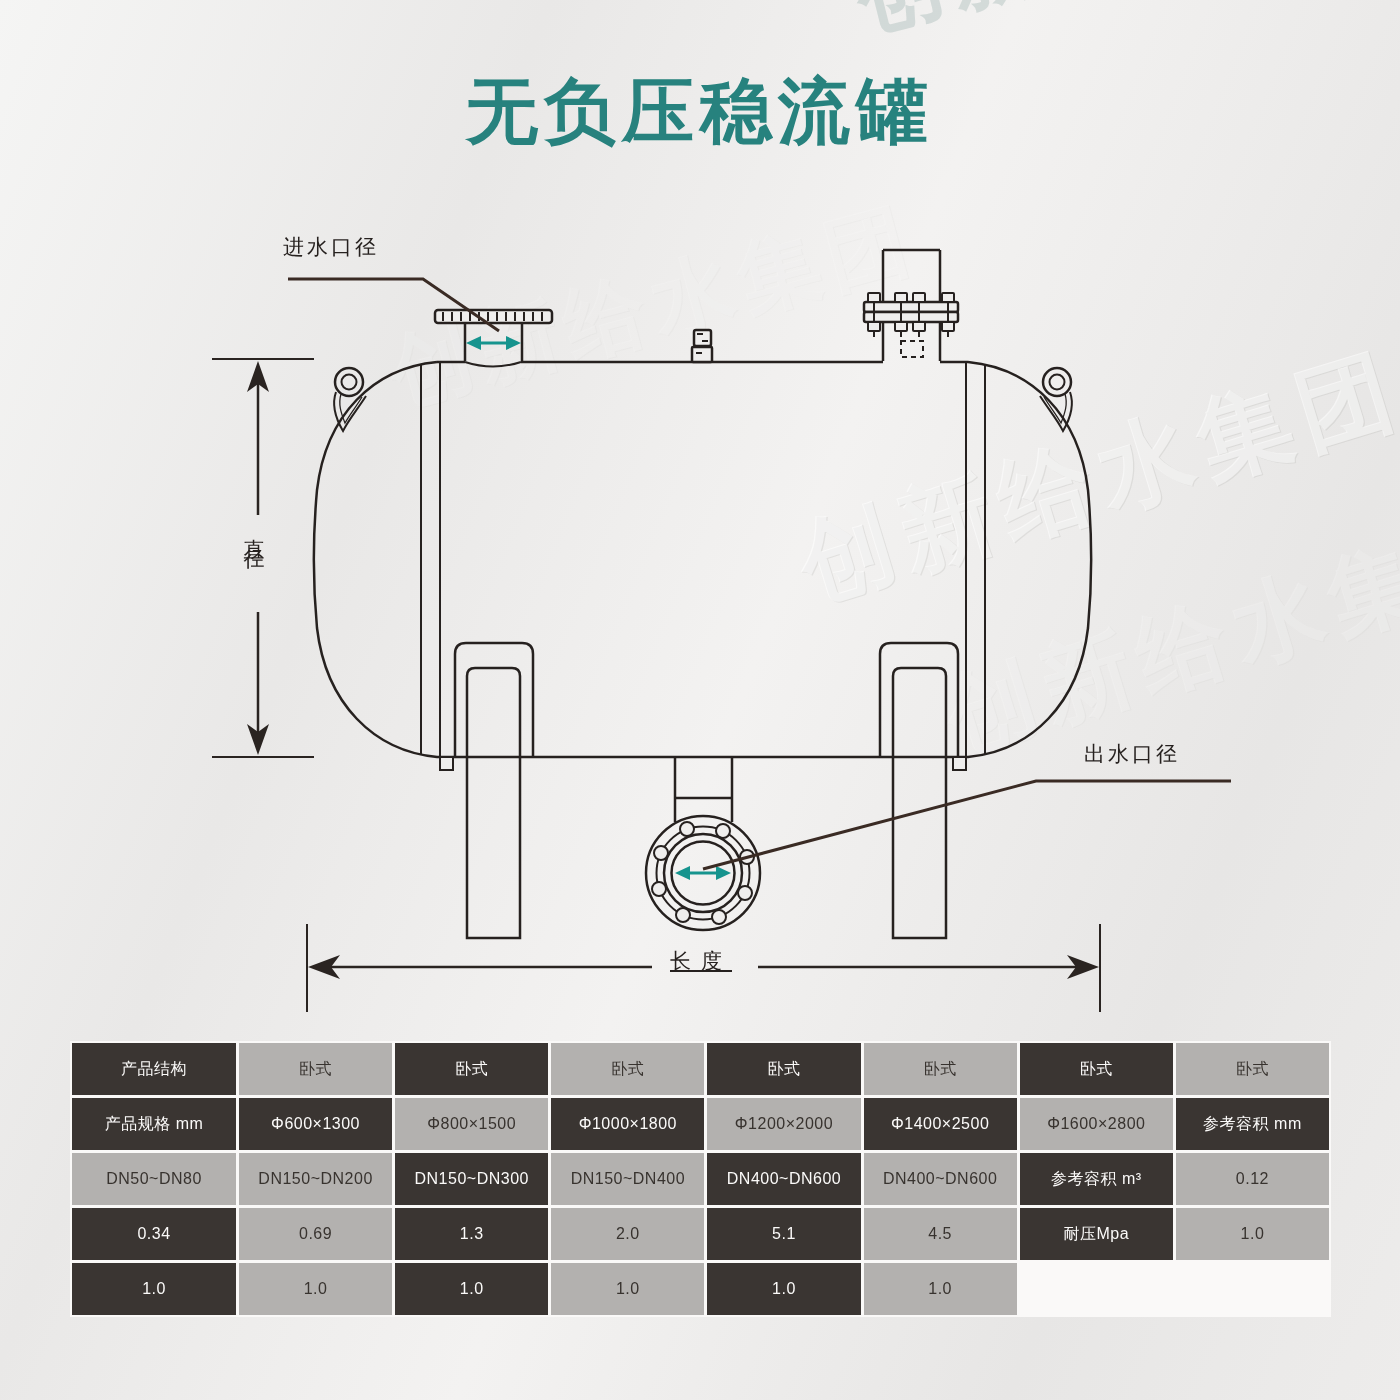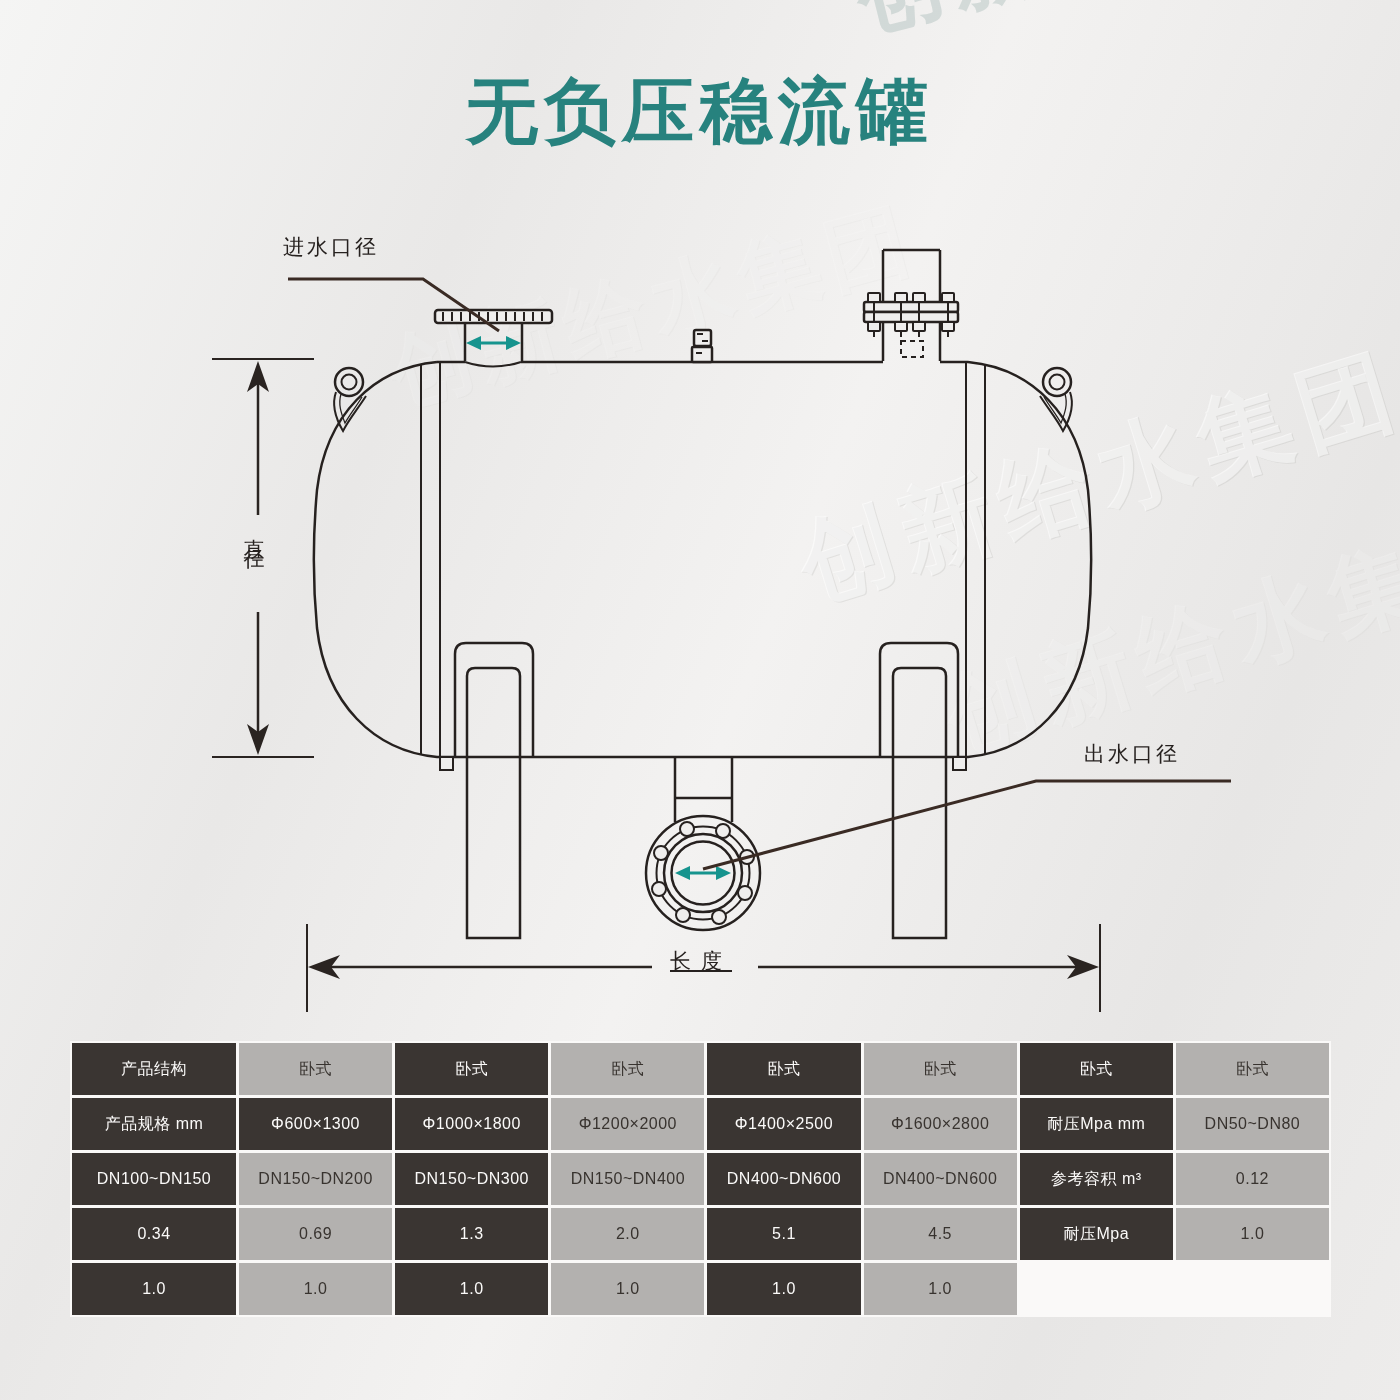--- a/index.html
+++ b/index.html
@@ -215,27 +215,27 @@
     <div class="cell hdr">产品结构</div>
     <div class="cell light">卧式</div>
     <div class="cell dark">卧式</div>
     <div class="cell light">卧式</div>
     <div class="cell dark">卧式</div>
     <div class="cell light">卧式</div>
     <div class="cell dark">卧式</div>
     <div class="cell light">卧式</div>
     <div class="cell hdr">产品规格 mm</div>
     <div class="cell dark">Φ600×1300</div>
+    <div class="cell light">Φ800×1500</div>
     <div class="cell dark">Φ1000×1800</div>
     <div class="cell light">Φ1200×2000</div>
     <div class="cell dark">Φ1400×2500</div>
     <div class="cell light">Φ1600×2800</div>
-    <div class="cell hdr">耐压Mpa mm</div>
+    <div class="cell hdr">参考容积 mm</div>
     <div class="cell light">DN50~DN80</div>
-    <div class="cell dark">DN100~DN150</div>
     <div class="cell light">DN150~DN200</div>
     <div class="cell dark">DN150~DN300</div>
     <div class="cell light">DN150~DN400</div>
     <div class="cell dark">DN400~DN600</div>
     <div class="cell light">DN400~DN600</div>
     <div class="cell hdr">参考容积 m³</div>
     <div class="cell light">0.12</div>
     <div class="cell dark">0.34</div>
     <div class="cell light">0.69</div>
     <div class="cell dark">1.3</div>

